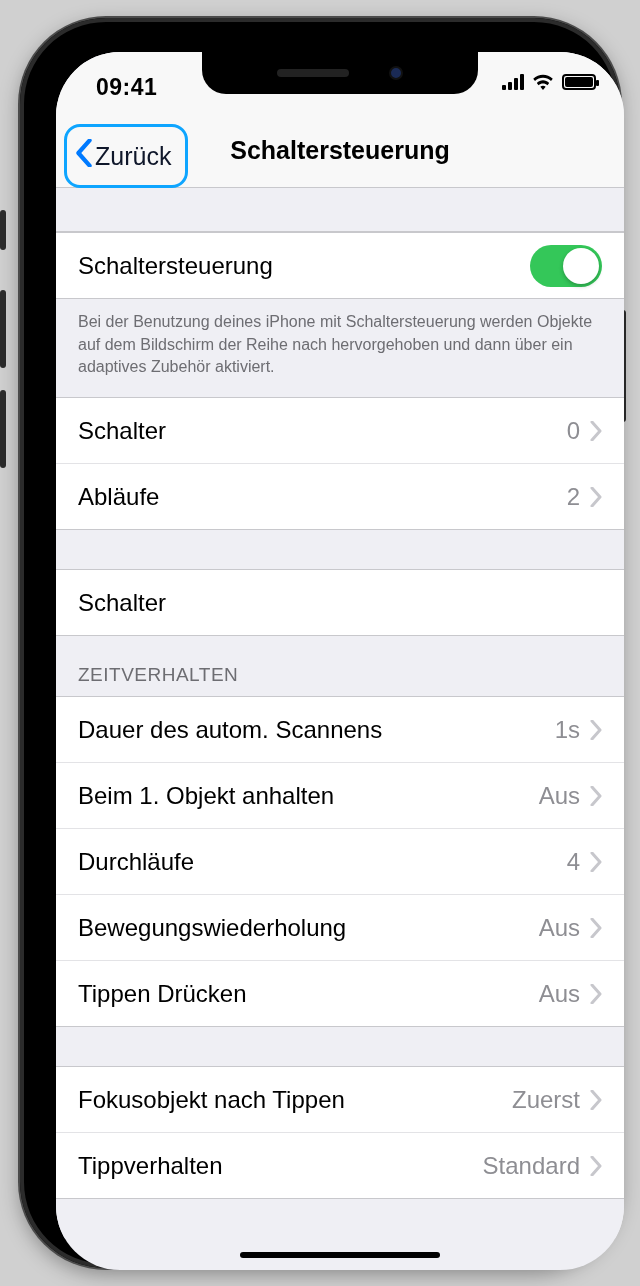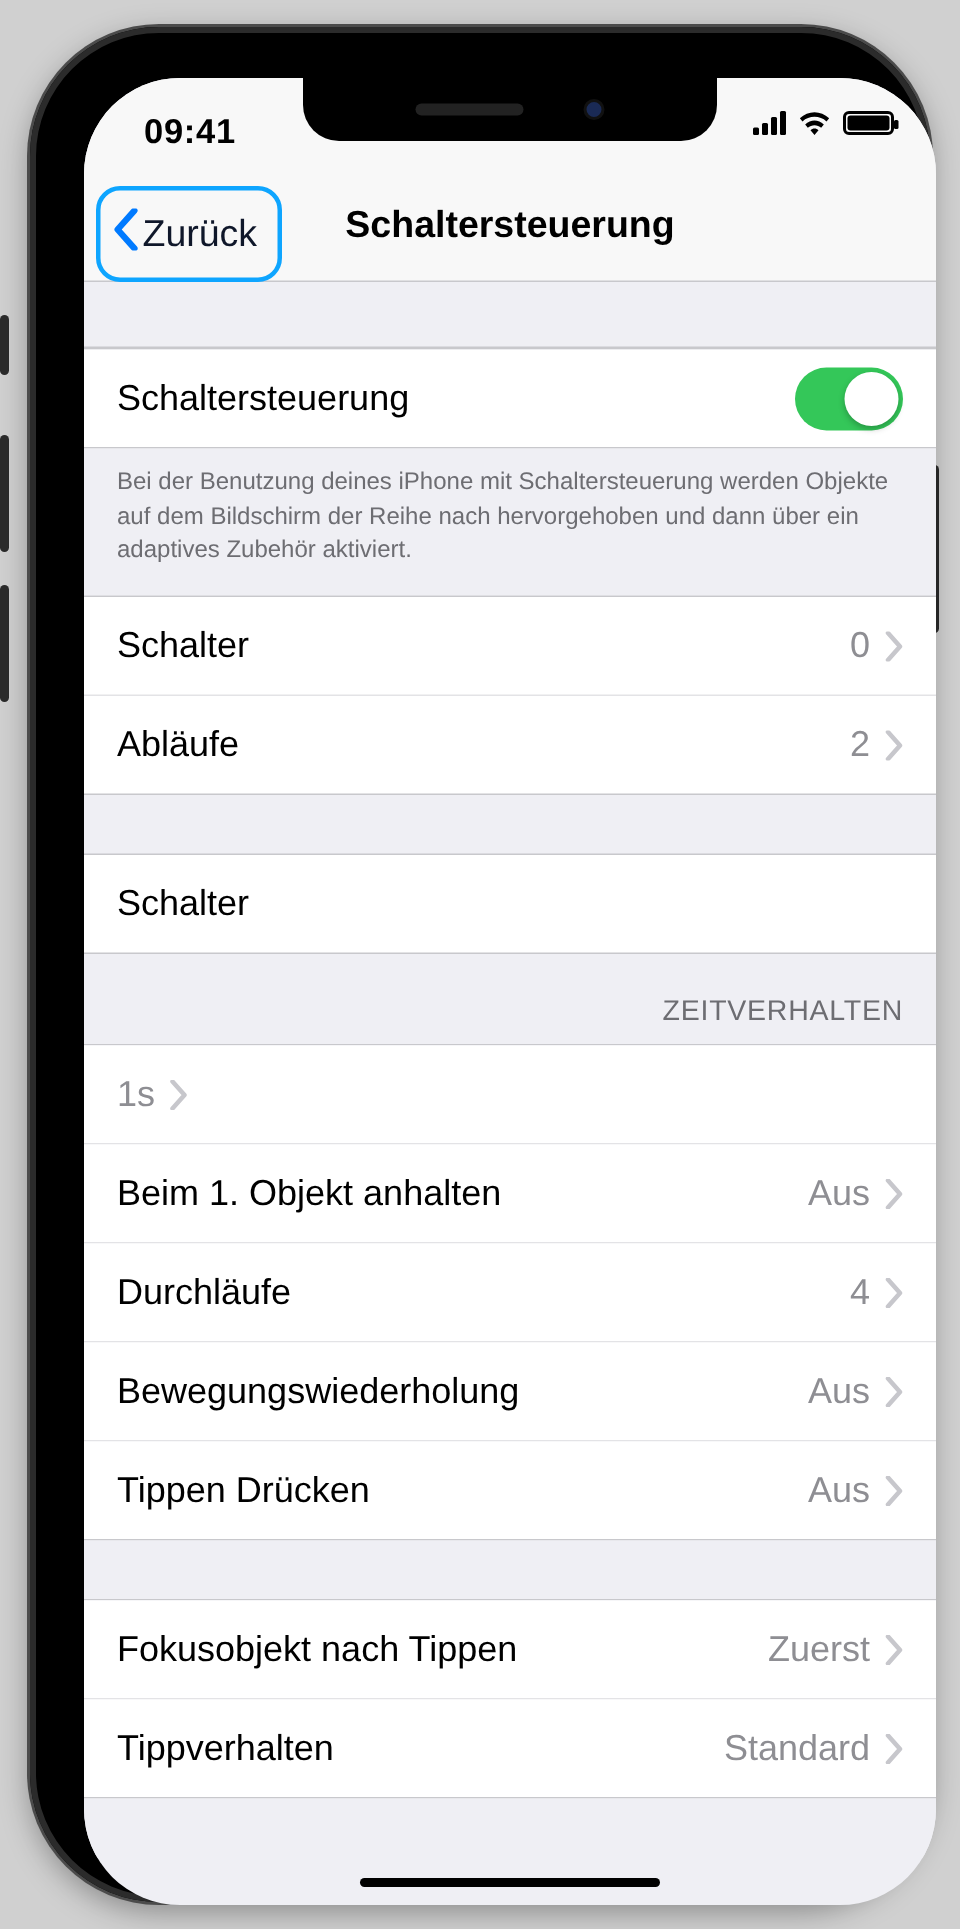--- a/index.html
+++ b/index.html
@@ -46,21 +46,21 @@
     .sb-icons { position:absolute; right:28px; top:22px; display:flex; align-items:center; gap:8px; }
     
     .navbar { position:absolute; top:62px; left:0; right:0; height:74px; background:#f8f8f8; border-bottom:1px solid #c8c8cc; z-index:9; }
     .nav-title { position:absolute; left:0; right:0; top:22px; text-align:center; font-size:25px; font-weight:600; color:#000; }
     .back-hit { position:absolute; left:8px; top:10px; height:64px; display:flex; align-items:center; gap:2px; padding:0 14px 0 8px; border:3px solid #0ea5ff; border-radius:16px; color:#0f172a; font-size:25px; }
     .back-hit svg { width:18px; height:28px; }
     
     .content { position:absolute; top:136px; left:0; right:0; bottom:0; overflow:hidden; }
     .group { background:#fff; }
     .sep-top { height:44px; background:#efeff4; border-bottom:1px solid #c8c8cc; }
-    .header { padding:28px 22px 10px; font-size:19px; color:#6d6d72; letter-spacing:.5px; text-transform:uppercase; background:#efeff4; border-bottom:1px solid #c8c8cc;text-align:right; }
+    .header { padding:28px 22px 10px; font-size:19px; color:#6d6d72; letter-spacing:.5px; text-transform:uppercase; background:#efeff4; border-bottom:1px solid #c8c8cc; }
     .footer { padding:12px 22px 18px; font-size:16px; line-height:1.42; color:#6d6d72; background:#efeff4; }
     .row {
       display:flex; align-items:center; justify-content:space-between;
       height:66px; padding:0 22px 0 22px; background:#fff;
       border-bottom:1px solid #e3e3e6;
       font-size:24px; color:#000;
     }
     .group .row:last-child { border-bottom:1px solid #c8c8cc; }
     .group-top { border-top:1px solid #c8c8cc; }
     .row .right { display:flex; align-items:center; gap:10px; color:#8e8e93; font-size:24px; }
@@ -170,20 +170,21 @@
 
       <div class="group">
         <div class="row">
           <span>Schalter</span>
         </div>
       </div>
 
       <div class="header">ZEITVERHALTEN</div>
       <div class="group">
         <div class="row">
+          <span>Dauer des autom. Scannens</span>
           <span class="right">
               <span>1s</span>
               <span class="chev">
                 <svg viewBox="0 0 12 20">
                   <path d="M2 1l8 9-8 9" stroke="#c7c7cc" stroke-width="3" fill="none" stroke-linecap="round" stroke-linejoin="round"></path>
                 </svg>
               </span>
             </span>
         </div>
         <div class="row">

